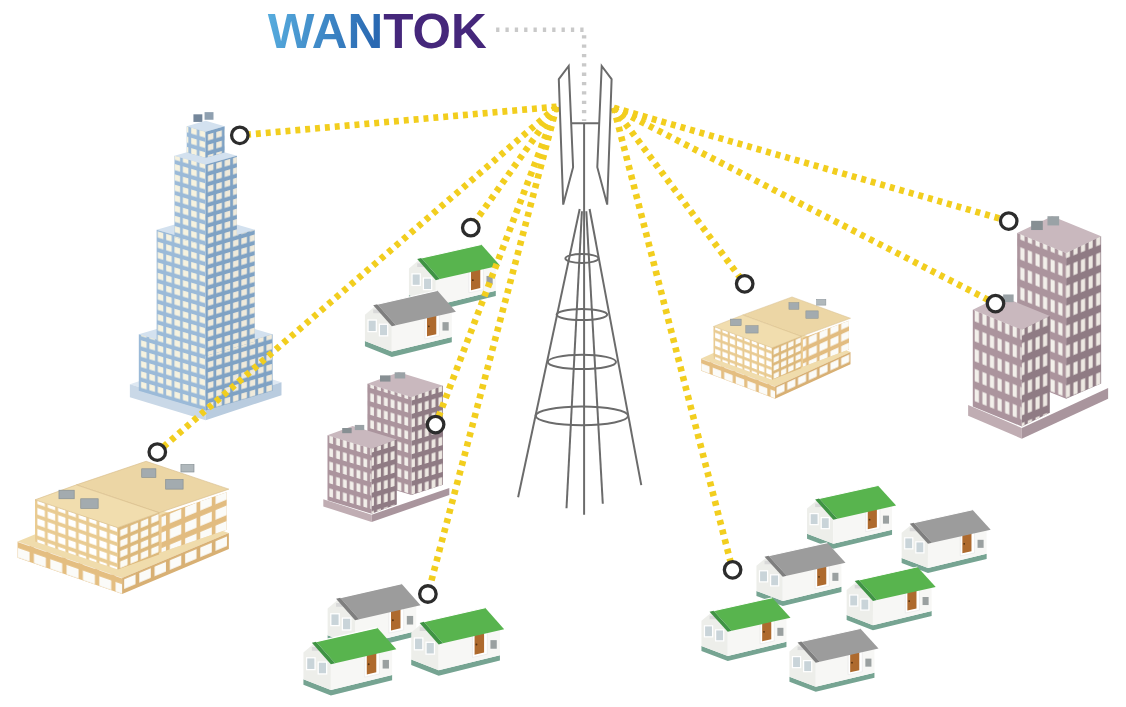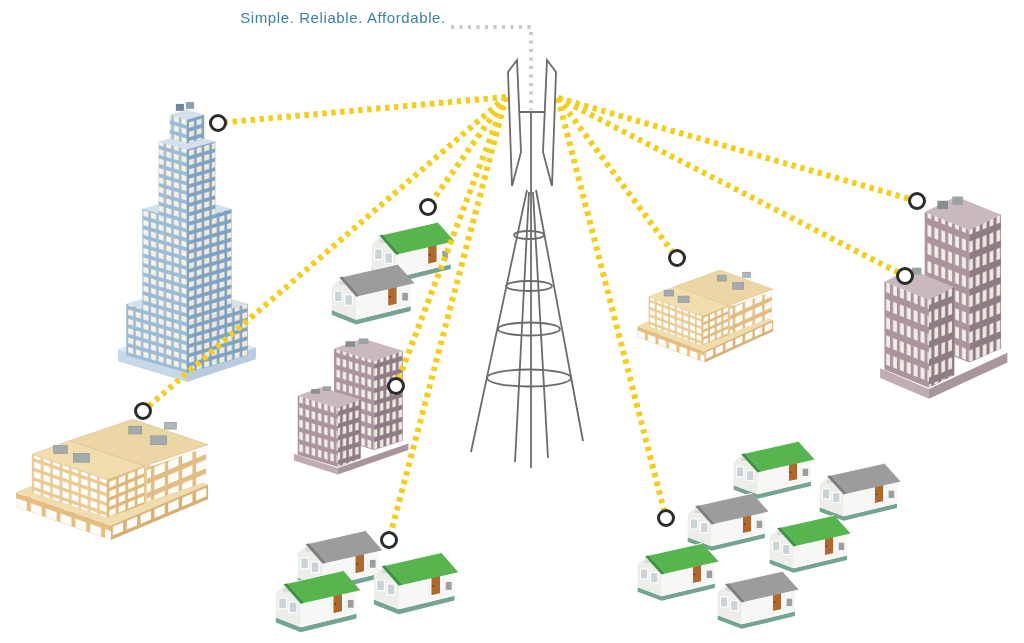--- a/index.html
+++ b/index.html
@@ -17,21 +17,21 @@
   #trace{fill:none;stroke:var(--trace,#C9C9C9);stroke-width:4;stroke-dasharray:3 5.5;}
   .mast{stroke:#6b6b6b;stroke-width:1.8;fill:none;}
   .blade{fill:#ffffff;stroke:#6b6b6b;stroke-width:1.8;}
 </style>
 </head>
 <body>
 
 <div class="stage">
 
   <div class="logo">
-    <div class="tagline">Simple. Reliable. Affordable.</div>
+    <div class="brand"><span class="wan">WAN</span><span class="tok">TOK</span></div>
   </div>
 
   <svg id="scene" width="1024" height="643" viewBox="0 0 1024 643">
     <defs>
       <pattern id="pWinL" width="7.5" height="9.5" patternUnits="userSpaceOnUse" patternTransform="skewY(16.7)">
         <rect x="1" y="1.8" width="5" height="5.6" fill="#F6F2DF"></rect>
       </pattern>
       <pattern id="pWinR" width="7.5" height="9.5" patternUnits="userSpaceOnUse" patternTransform="skewY(-16.7)">
         <rect x="1" y="1.8" width="5" height="5.6" fill="#EFEADB"></rect>
       </pattern>

